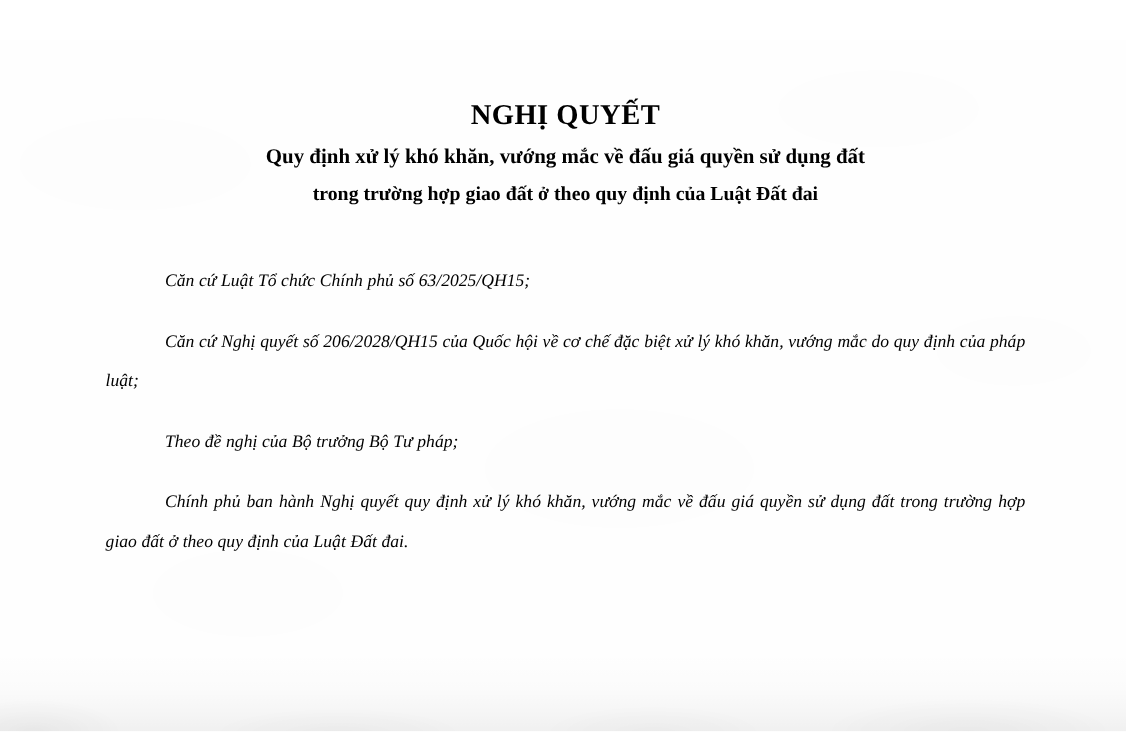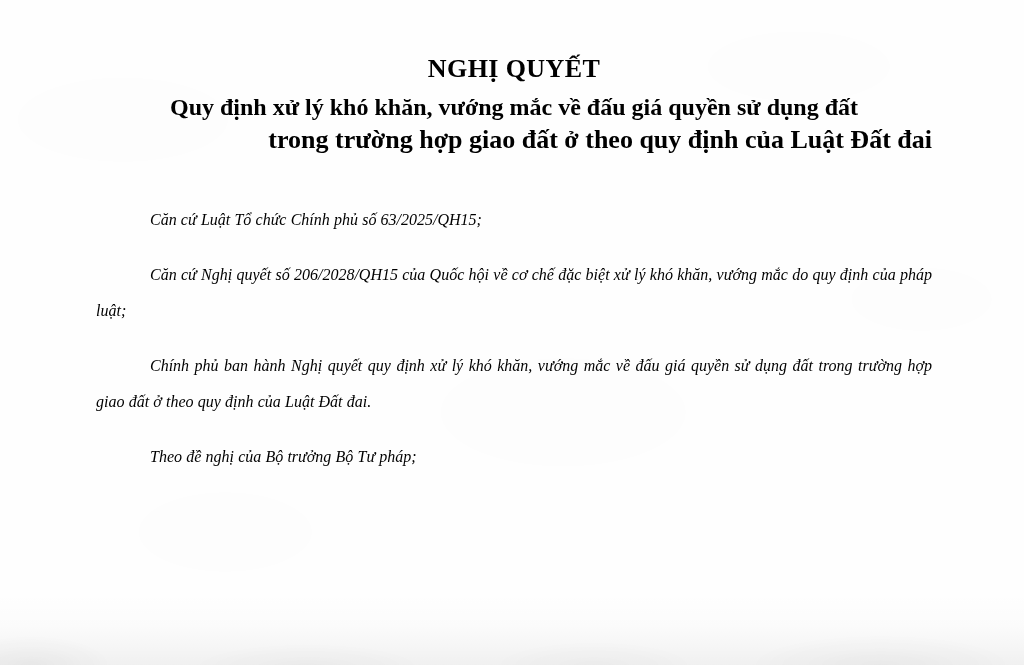--- a/index.html
+++ b/index.html
@@ -16,20 +16,21 @@
     overflow: hidden;
     position: relative;
   }
 
   
   .page {
     position: absolute;
     inset: 0;
     background: #fefefe;
     overflow: hidden;
+    margin-top: 36px;
   }
 
   
   .scan-noise {
     position: absolute;
     inset: 0;
     pointer-events: none;
     opacity: 0.55;
     background:
       radial-gradient(ellipse 300px 120px at 12% 18%, rgba(0,0,0,0.013), rgba(0,0,0,0) 70%),
@@ -83,31 +84,30 @@
     margin: 0;
   }
   .title-main {
     font-size: 26px;
     letter-spacing: 0.4px;
     line-height: 1.0;
     padding-top: 56px;
     white-space: nowrap;
   }
   .title-sub {
-    font-size: 24px;
+    font-size: 19px;
     line-height: 32px;
     padding-top: 9px;
     white-space: nowrap;
   }
   .title-sub-2 {
-    font-size: 26px;
+    font-size: 18px;
     line-height: 32px;
     padding-top: 1px;
     white-space: nowrap;
-    text-align: right;
   }
 
   
   .body-block {
     padding-top: 46px;
   }
   .para {
     font-style: italic;
     font-size: 16px;
     line-height: 36px;
@@ -136,22 +136,22 @@
 
     <div class="doc-title">
       <div class="title-main">NGHỊ QUYẾT</div>
       <div class="title-sub">Quy định xử lý khó khăn, vướng mắc về đấu giá quyền sử dụng đất</div>
       <div class="title-sub-2">trong trường hợp giao đất ở theo quy định của Luật Đất đai</div>
     </div>
 
     <div class="body-block">
       <p class="para para-1">Căn cứ Luật Tổ chức Chính phủ số 63/2025/QH15;</p>
       <p class="para para-3">Căn cứ Nghị quyết số 206/2028/QH15 của Quốc hội về cơ chế đặc biệt xử lý khó khăn, vướng mắc do quy định của pháp luật;</p>
+      <p class="para para-4">Theo đề nghị của Bộ trưởng Bộ Tư pháp;</p>
       <p class="para para-5">Chính phủ ban hành Nghị quyết quy định xử lý khó khăn, vướng mắc về đấu giá quyền sử dụng đất trong trường hợp giao đất ở theo quy định của Luật Đất đai.</p>
-      <p class="para para-4">Theo đề nghị của Bộ trưởng Bộ Tư pháp;</p>
     </div>
 
   </div>
 
   <div class="scan-bottom-shadow"></div>
   <div class="scan-bottom-blotch"></div>
 
 </div>
 
 </body></html>

